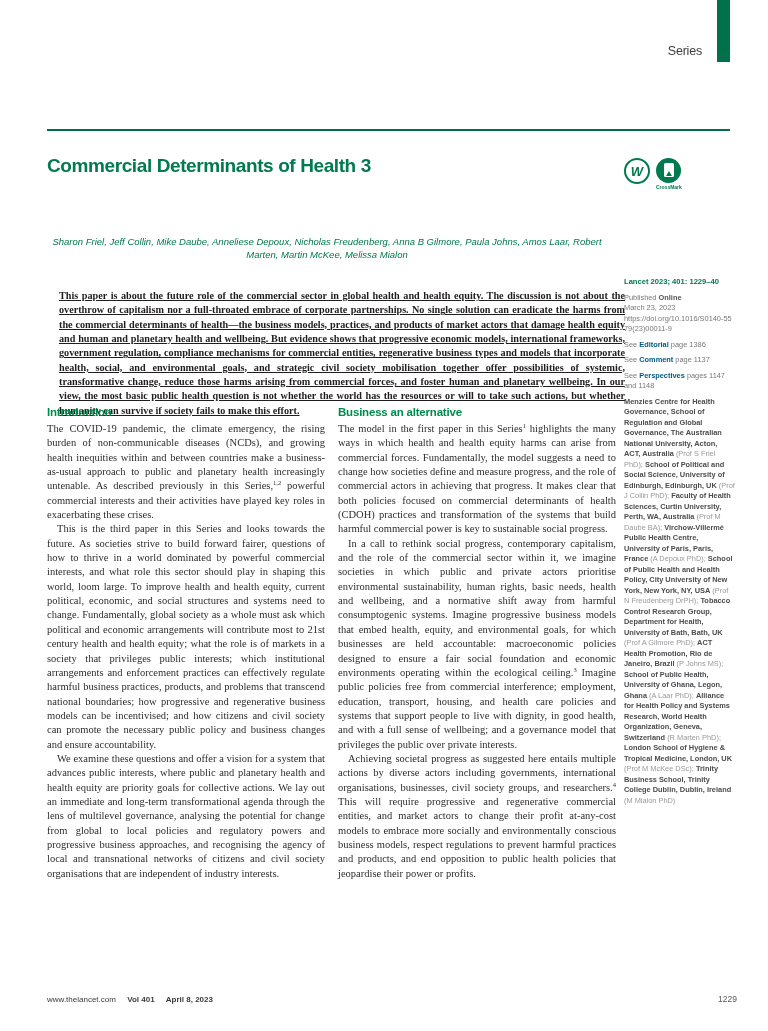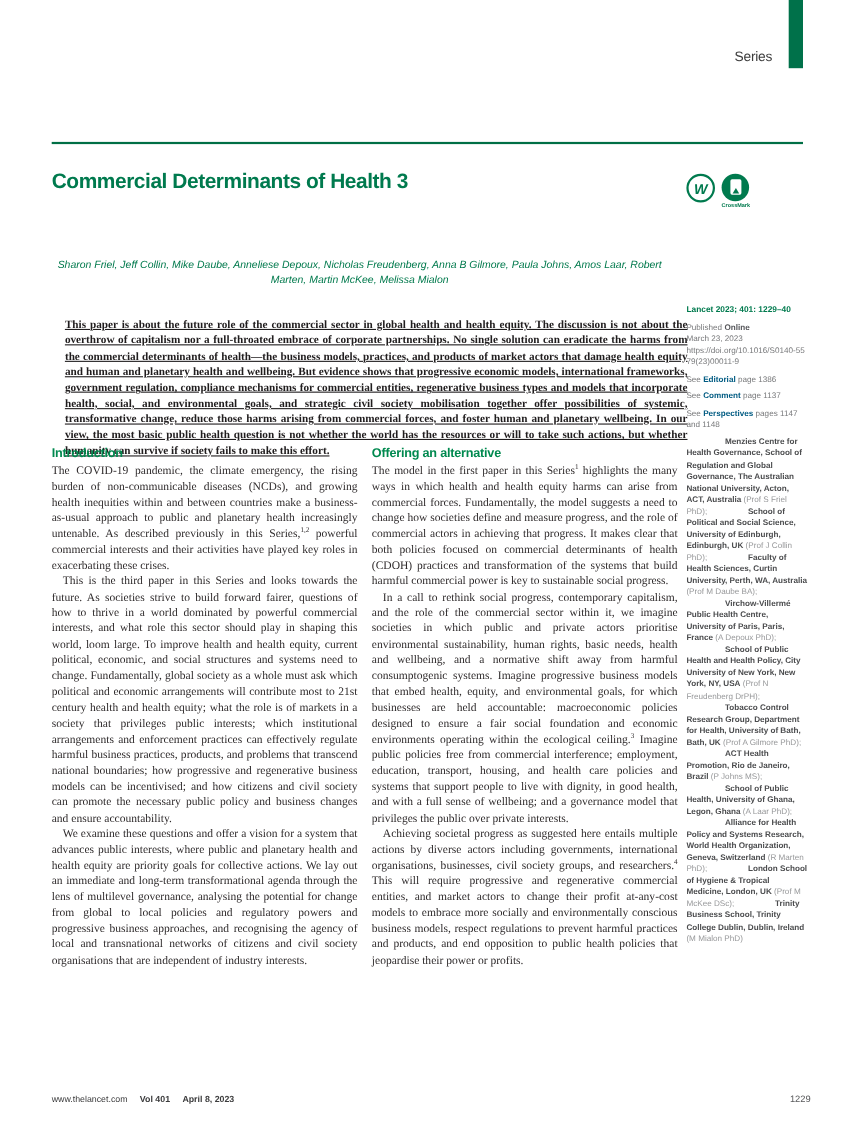--- a/index.html
+++ b/index.html
@@ -52,21 +52,21 @@
 
   
   .sidebar{position:absolute;left:624px;top:277px;width:111px;font-size:7.4px;
     line-height:10.5px;color:#77787a;}
   .sidebar p{margin:0 0 5px 0;}
   .cite{color:#007a4e;font-weight:bold;font-size:7.6px;}
   .pub b{color:#55565a;}
   .doi{word-break:break-all;color:#77787a;}
   .see-link{color:#005b82;font-weight:bold;}
   .affils{color:#97989a;}
-  .affils b{color:#4b4c4e;font-weight:bold;margin-left:35px;}
+  .affils b{color:#4b4c4e;font-weight:bold;}
 
   
   .footer{position:absolute;left:47px;top:994px;width:690px;display:flex;
     justify-content:space-between;align-items:baseline;font-size:8px;color:#3b3b3c;text-align:center;}
   .footer .site{font-weight:normal;}
   .footer .vol,.footer .date{font-weight:bold;margin-left:9px;}
   .page-number{font-size:8.5px;color:#58595b;}
 </style>
 </head>
 <body>
@@ -92,21 +92,21 @@
 <div class="columns">
   <div class="col">
     <h3 class="sec-heading">Introduction</h3>
     <div>
         <p class="body-para">The COVID-19 pandemic, the climate emergency, the rising burden of non-communicable diseases (NCDs), and growing health inequities within and between countries make a business-as-usual approach to public and planetary health increasingly untenable. As described previously in this Series,<sup>1,2</sup> powerful commercial interests and their activities have played key roles in exacerbating these crises.</p>
         <p class="body-para indent">This is the third paper in this Series and looks towards the future. As societies strive to build forward fairer, questions of how to thrive in a world dominated by powerful commercial interests, and what role this sector should play in shaping this world, loom large. To improve health and health equity, current political, economic, and social structures and systems need to change. Fundamentally, global society as a whole must ask which political and economic arrangements will contribute most to 21st century health and health equity; what the role is of markets in a society that privileges public interests; which institutional arrangements and enforcement practices can effectively regulate harmful business practices, products, and problems that transcend national boundaries; how progressive and regenerative business models can be incentivised; and how citizens and civil society can promote the necessary public policy and business changes and ensure accountability.</p>
         <p class="body-para indent">We examine these questions and offer a vision for a system that advances public interests, where public and planetary health and health equity are priority goals for collective actions. We lay out an immediate and long-term transformational agenda through the lens of multilevel governance, analysing the potential for change from global to local policies and regulatory powers and progressive business approaches, and recognising the agency of local and transnational networks of citizens and civil society organisations that are independent of industry interests.</p>
       </div>
   </div>
   <div class="col">
-    <h3 class="sec-heading">Offering an alternative</h3>
+    <h3 class="sec-heading">Business an alternative</h3>
     <div>
         <p class="body-para">The model in the first paper in this Series<sup>1</sup> highlights the many ways in which health and health equity harms can arise from commercial forces. Fundamentally, the model suggests a need to change how societies define and measure progress, and the role of commercial actors in achieving that progress. It makes clear that both policies focused on commercial determinants of health (CDOH) practices and transformation of the systems that build harmful commercial power is key to sustainable social progress.</p>
         <p class="body-para indent">In a call to rethink social progress, contemporary capitalism, and the role of the commercial sector within it, we imagine societies in which public and private actors prioritise environmental sustainability, human rights, basic needs, health and wellbeing, and a normative shift away from harmful consumptogenic systems. Imagine progressive business models that embed health, equity, and environmental goals, for which businesses are held accountable: macroeconomic policies designed to ensure a fair social foundation and economic environments operating within the ecological ceiling.<sup>3</sup> Imagine public policies free from commercial interference; employment, education, transport, housing, and health care policies and systems that support people to live with dignity, in good health, and with a full sense of wellbeing; and a governance model that privileges the public over private interests.</p>
         <p class="body-para indent">Achieving societal progress as suggested here entails multiple actions by diverse actors including governments, international organisations, businesses, civil society groups, and researchers.<sup>4</sup> This will require progressive and regenerative commercial entities, and market actors to change their profit at-any-cost models to embrace more socially and environmentally conscious business models, respect regulations to prevent harmful practices and products, and end opposition to public health policies that jeopardise their power or profits.</p>
       </div>
   </div>
 </div>
 
 <aside class="sidebar">
   <p class="cite">Lancet 2023; 401: 1229–40</p>

